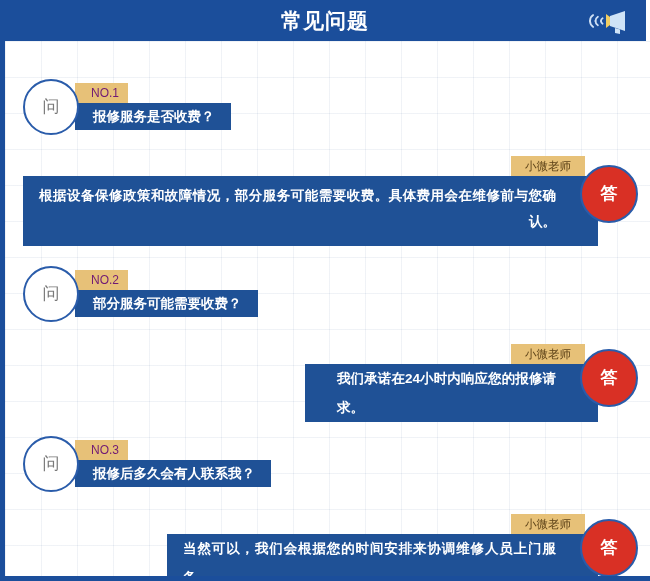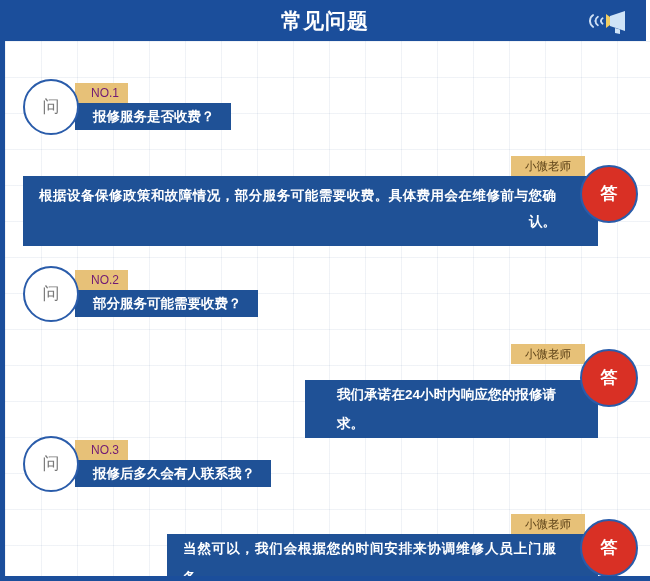--- a/index.html
+++ b/index.html
@@ -150,21 +150,21 @@
       <div class="q-block" style="top:225px;">
         <div class="q-circle">
           <span>问</span>
         </div>
         <div class="q-no">NO.2</div>
         <div class="q-text">部分服务可能需要收费？</div>
       </div>
 
       <div class="a-block">
         <div class="a-tag" style="left:506px;top:303px;">小微老师</div>
-        <div class="a-text single" style="left:300px;top:339px;width:293px;padding-left:32px;">我们承诺在24小时内响应您的报修请求。</div>
+        <div class="a-text single" style="left:300px;top:323px;width:293px;padding-left:32px;">我们承诺在24小时内响应您的报修请求。</div>
         <div class="a-circle" style="left:575px;top:308px;">
           <span>答</span>
         </div>
       </div>
 
       <div class="q-block" style="top:395px;">
         <div class="q-circle">
           <span>问</span>
         </div>
         <div class="q-no">NO.3</div>

